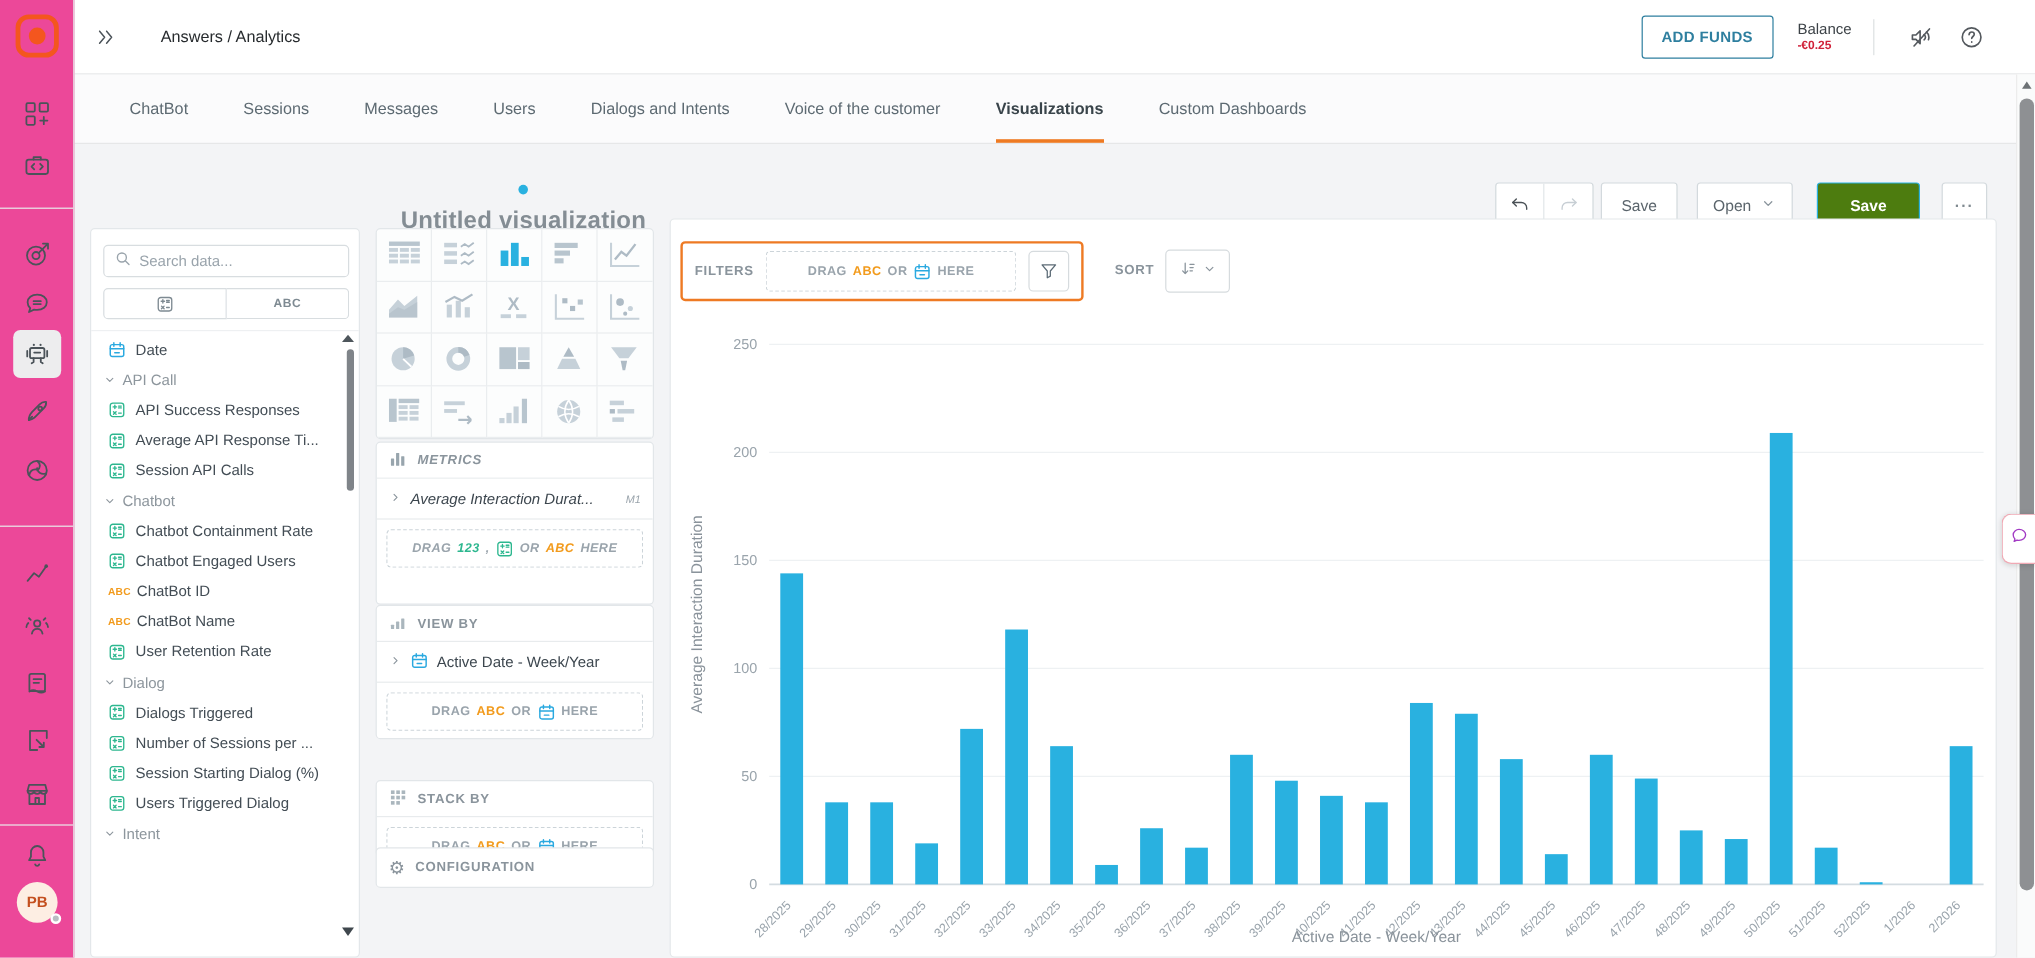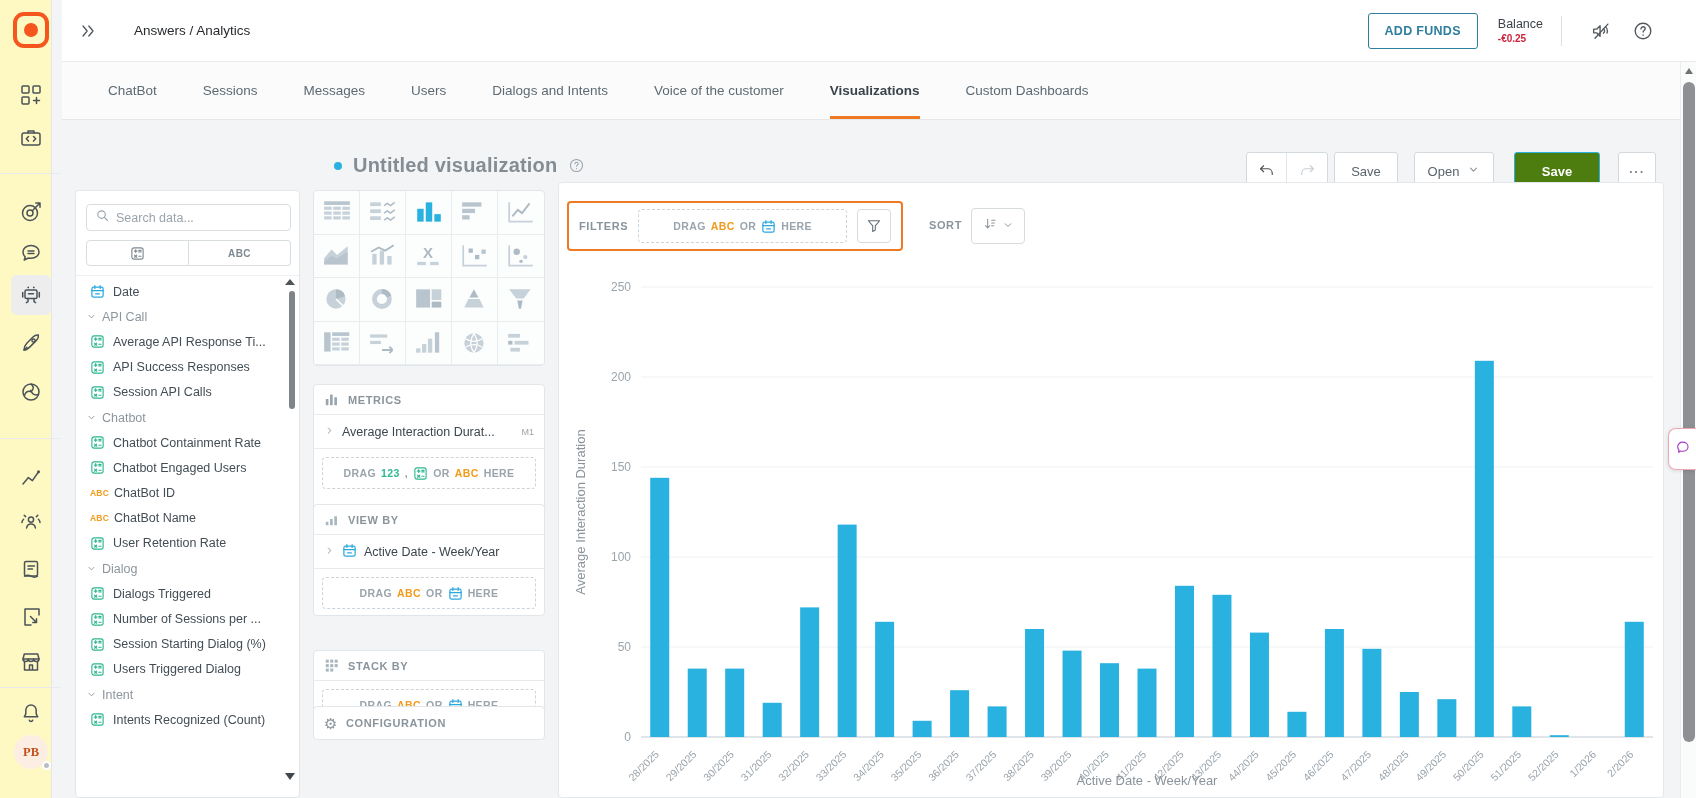--- a/index.html
+++ b/index.html
@@ -1,21 +1,21 @@
 <!DOCTYPE html>
 <html><head>
 <meta charset="utf-8">
 <style>
   * { margin:0; padding:0; box-sizing:border-box; }
   html,body { width:1696px; height:798px; overflow:hidden; background:#f3f4f6;
     font-family:"Liberation Sans","DejaVu Sans",sans-serif; color:#3c464e; }
 
   
-  #rail { position:absolute; left:0; top:0; width:52px; height:798px; background:#fef9c3;
-    border-right:1px solid #e4e6e8; z-index:30;font-family:Liberation Serif, serif; }
+  #rail { position:absolute; left:0; top:0; width:62px; height:798px; background:#ec4899;
+    border-right:1px solid #e4e6e8; z-index:30; }
   #logo { position:absolute; left:13px; top:12px; width:36px; height:36px; border:4px solid #f4561e;
     border-radius:11px; display:flex; align-items:center; justify-content:center; }
   #logo .dot { width:14px; height:14px; border-radius:50%; background:#f4561e; }
   .rail-slot { position:absolute; left:11px; width:40px; height:40px; border-radius:6px;
     display:flex; align-items:center; justify-content:center; color:#4b5359; cursor:pointer; }
   .rail-slot.active { background:#ededee; }
   .rail-div { position:absolute; left:0; width:61px; height:1px; background:#e9eaec; }
   #avatar { position:absolute; left:14px; top:735px; width:34px; height:34px; border-radius:50%;
     background:#fdeee3; color:#c4501f; font-weight:bold; font-size:12.5px;
     display:flex; align-items:center; justify-content:center; }
@@ -40,21 +40,21 @@
   
   #tabbar { position:absolute; left:62px; top:62px; width:1634px; height:58px; background:#fbfbfc;
     border-bottom:1px solid #e6e7e8; display:flex; align-items:stretch; padding-left:46px; z-index:10; }
   .tab { display:flex; align-items:center; margin-right:46px; font-size:13.5px; color:#5d6a72;
     cursor:pointer; border-bottom:3px solid transparent; padding-top:3px; }
   .tab.active { color:#39444a; font-weight:bold; border-bottom-color:#ee7a23; }
 
   
   #content { position:absolute; left:62px; top:120px; width:1634px; height:678px; background:#f3f4f6; }
 
-  #titleRow { position:absolute; left:272px; top:34px; display:flex; align-items:center; gap:11px; }
+  #titleRow { position:absolute; left:272px; top:34px; display:flex; align-items:center; gap:11px;flex-direction:column; }
   #titleRow .bdot { width:8px; height:8px; border-radius:50%; background:#29b1e0; }
   #pageTitle { font-size:20px; font-weight:bold; color:#848d94; letter-spacing:.2px; }
   #titleHelp { color:#9aa4ac; display:flex; cursor:pointer; }
 
   .btn { position:absolute; top:32px; height:38px; background:#fff; border:1px solid #d3d9dd;
     border-radius:3px; font-size:13px; color:#5a646b; display:flex; align-items:center;
     justify-content:center; cursor:pointer; }
   #undoGroup { left:1184px; width:82px; padding:0; }
   #undoGroup .half { width:41px; height:100%; display:flex; align-items:center; justify-content:center; }
   #undoGroup .half:first-child { border-right:1px solid #e2e6e9; color:#4a5156; }
@@ -105,21 +105,21 @@
     border-bottom:1px solid #e8ebed; }
   .card-item { height:34px; display:flex; align-items:center; gap:7px; padding:0 10px;
     font-size:12.5px; color:#3c464e; border-bottom:1px solid #e8ebed; background:#fff; cursor:pointer; }
   .card-item .badge { margin-left:auto; font-size:9px; color:#9aa4ac; }
   .dropzone { margin:8px; height:32px; border:1.5px dashed #ccd4d9; border-radius:4px; display:flex;
     align-items:center; justify-content:center; gap:5px; font-size:10.5px; font-weight:bold;
     letter-spacing:.4px; color:#9aa4ac; }
   .tok-green { color:#2db78f; }
   .tok-orange { color:#f29b1d; }
   .tok-blue { color:#2aa9e0; }
-  #metricsCard { top:264px; height:136px; }
+  #metricsCard { top:248px; height:136px;font-style:italic; }
   #viewCard { top:384px; height:112px; }
   #stackCard { top:502px; height:64px;margin-top:28px; }
   #configCard { top:586px; height:34px; }
   #configCard .card-head { border-bottom:none; height:32px; }
 
   
   #chartCard { position:absolute; left:496px; top:62px; width:1106px; height:616px; background:#fff;
     border:1px solid #e4e8ea; border-radius:4px; }
   #filtersBox { position:absolute; left:8px; top:18px; width:336px; height:50px; border:2px solid #ee7a23;
     border-radius:4px; display:flex; align-items:center; padding:0 10px; gap:10px; }
@@ -365,28 +365,28 @@
           <svg width="11" height="11" viewBox="0 0 24 24" fill="none" stroke="#8d969d" stroke-width="2" stroke-linecap="round" stroke-linejoin="round">
             <path d="M6.5 9.5l5.5 5.5 5.5-5.5"></path>
           </svg>
           <span>API Call</span>
         </div>
         <div class="frow">
           <svg width="15" height="15" viewBox="0 0 16 16" fill="none" stroke="#2db78f" stroke-width="1.2" stroke-linecap="round">
             <rect x="2" y="2" width="12" height="12" rx="2.3"></rect>
             <path d="M4.6 5.4h3M6.1 3.9v3M9.4 4.7h2.4M9.4 6.3h2.4M4.9 9.7l2.3 2.3M7.2 9.7l-2.3 2.3M9.4 10.9h2.4"></path>
           </svg>
+          <span>API Success Responses</span>
+        </div>
+        <div class="frow">
+          <svg width="15" height="15" viewBox="0 0 16 16" fill="none" stroke="#2db78f" stroke-width="1.2" stroke-linecap="round">
+            <rect x="2" y="2" width="12" height="12" rx="2.3"></rect>
+            <path d="M4.6 5.4h3M6.1 3.9v3M9.4 4.7h2.4M9.4 6.3h2.4M4.9 9.7l2.3 2.3M7.2 9.7l-2.3 2.3M9.4 10.9h2.4"></path>
+          </svg>
           <span>Average API Response Ti...</span>
-        </div>
-        <div class="frow">
-          <svg width="15" height="15" viewBox="0 0 16 16" fill="none" stroke="#2db78f" stroke-width="1.2" stroke-linecap="round">
-            <rect x="2" y="2" width="12" height="12" rx="2.3"></rect>
-            <path d="M4.6 5.4h3M6.1 3.9v3M9.4 4.7h2.4M9.4 6.3h2.4M4.9 9.7l2.3 2.3M7.2 9.7l-2.3 2.3M9.4 10.9h2.4"></path>
-          </svg>
-          <span>API Success Responses</span>
         </div>
         <div class="frow">
           <svg width="15" height="15" viewBox="0 0 16 16" fill="none" stroke="#2db78f" stroke-width="1.2" stroke-linecap="round">
             <rect x="2" y="2" width="12" height="12" rx="2.3"></rect>
             <path d="M4.6 5.4h3M6.1 3.9v3M9.4 4.7h2.4M9.4 6.3h2.4M4.9 9.7l2.3 2.3M7.2 9.7l-2.3 2.3M9.4 10.9h2.4"></path>
           </svg>
           <span>Session API Calls</span>
         </div>
         <div class="frow group">
           <svg width="11" height="11" viewBox="0 0 24 24" fill="none" stroke="#8d969d" stroke-width="2" stroke-linecap="round" stroke-linejoin="round">
@@ -455,27 +455,20 @@
             <rect x="2" y="2" width="12" height="12" rx="2.3"></rect>
             <path d="M4.6 5.4h3M6.1 3.9v3M9.4 4.7h2.4M9.4 6.3h2.4M4.9 9.7l2.3 2.3M7.2 9.7l-2.3 2.3M9.4 10.9h2.4"></path>
           </svg>
           <span>Users Triggered Dialog</span>
         </div>
         <div class="frow group">
           <svg width="11" height="11" viewBox="0 0 24 24" fill="none" stroke="#8d969d" stroke-width="2" stroke-linecap="round" stroke-linejoin="round">
             <path d="M6.5 9.5l5.5 5.5 5.5-5.5"></path>
           </svg>
           <span>Intent</span>
-        </div>
-        <div class="frow">
-          <svg width="15" height="15" viewBox="0 0 16 16" fill="none" stroke="#2db78f" stroke-width="1.2" stroke-linecap="round">
-            <rect x="2" y="2" width="12" height="12" rx="2.3"></rect>
-            <path d="M4.6 5.4h3M6.1 3.9v3M9.4 4.7h2.4M9.4 6.3h2.4M4.9 9.7l2.3 2.3M7.2 9.7l-2.3 2.3M9.4 10.9h2.4"></path>
-          </svg>
-          <span>Intents Recognized (Count)</span>
         </div>
       </div>
     <div class="scroll-tri" id="triUp"></div>
     <div id="panelThumb"></div>
     <div class="scroll-tri" id="triDown"></div>
   </aside>
 
   <div class="card" id="gridCard">
     <div id="chartGrid">
         <div class="gcell">

